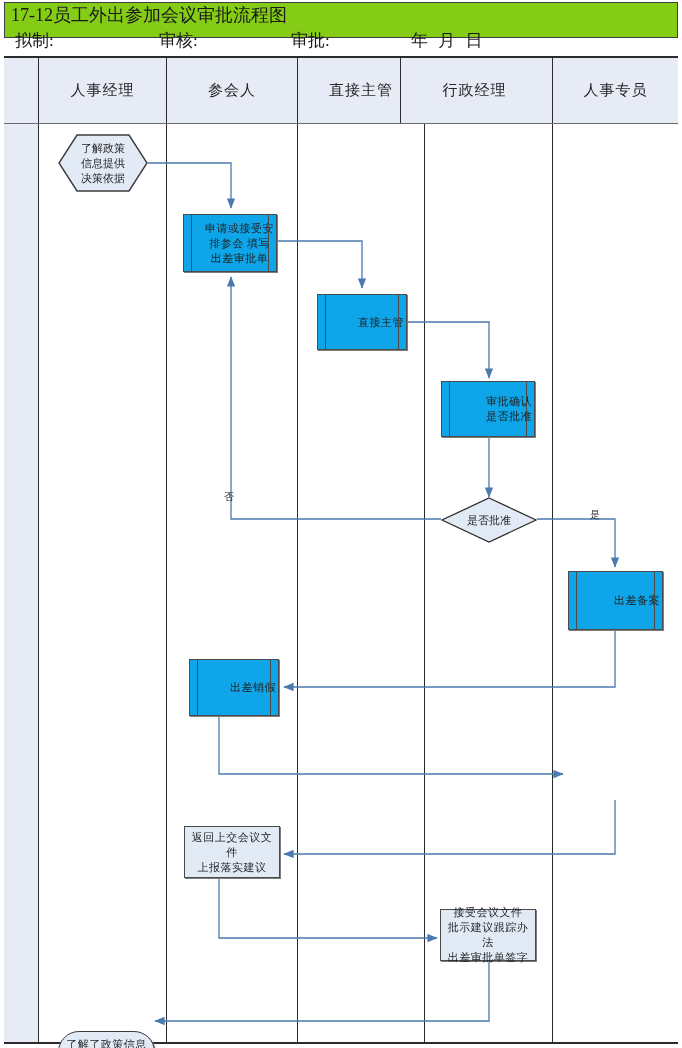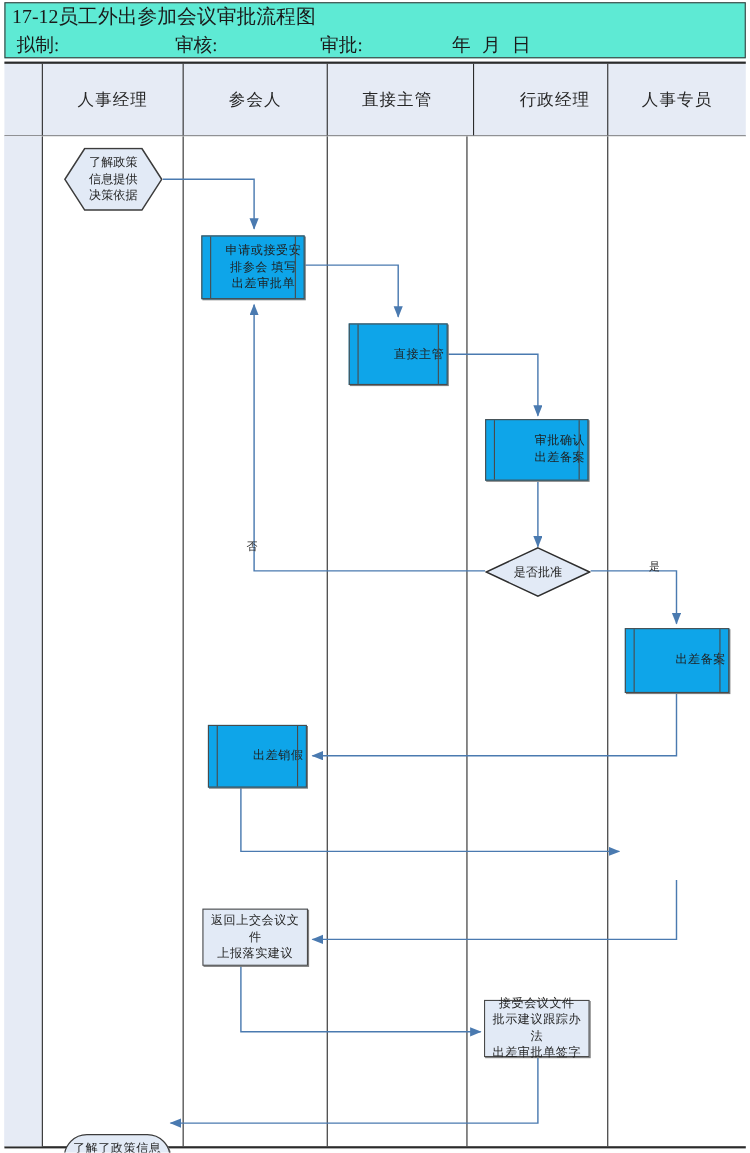--- a/index.html
+++ b/index.html
@@ -14,22 +14,22 @@
     width:682px;
     height:1048px;
     overflow:hidden;
     background:#ffffff;
   }
 
   
   #title-block{
     position:absolute;
     left:4px; top:2px;
-    width:674px; height:51px;
-    background:#5eead4;
+    width:674px; height:36px;
+    background:#84cc16;
     border:1px solid #3d3d3d;
     box-sizing:border-box;
   }
   #doc-title{
     position:absolute;
     left:6px; top:0px;
     font-size:18px;
     line-height:25px;
     white-space:nowrap;
   }
@@ -199,21 +199,21 @@
       <span class="s-appr">审批:</span>
       <span class="s-date">年 月 日</span>
     </div>
   </div>
 
   <div id="lane-head">
     <div class="lane-head-cell first" style="left:0px;width:34px;"></div>
     <div class="lane-head-cell" style="left:34px;width:128px;">人事经理</div>
     <div class="lane-head-cell" style="left:162px;width:131px;font-family:Liberation Mono, monospace;">参会人</div>
     <div class="lane-head-cell" style="left:293px;width:127px;">直接主管</div>
-    <div class="lane-head-cell" style="left:426px;width:128px;padding-left:20px;">行政经理</div>
+    <div class="lane-head-cell" style="left:396px;width:128px;padding-left:20px;">行政经理</div>
     <div class="lane-head-cell" style="left:548px;width:126px;">人事专员</div>
   </div>
 
   <div id="lane-body">
     <div id="lane-left-fill" style="width:34px;"></div>
     <div class="lane-col first" style="left:0px;width:34px;"></div>
     <div class="lane-col" style="left:34px;width:128px;"></div>
     <div class="lane-col" style="left:162px;width:131px;"></div>
     <div class="lane-col" style="left:293px;width:127px;"></div>
     <div class="lane-col" style="left:420px;width:128px;"></div>
@@ -266,21 +266,21 @@
 排参会 填写
 出差审批单</span>
   </div>
 
   <div class="shape proc" style="left:317px;top:294px;width:90px;height:56px;">
     <span class="lbl">直接主管</span>
   </div>
 
   <div class="shape proc" style="left:441px;top:381px;width:94px;height:56px;">
     <span class="lbl">审批确认
-出差备案</span>
+是否批准</span>
   </div>
 
   <div class="dmdwrap" style="left:441px;top:497px;width:96px;height:46px;">
     <svg width="96" height="46" viewBox="0 0 96 46" xmlns="http://www.w3.org/2000/svg">
       <polygon points="48,1 95,23 48,45 1,23" fill="#e2eaf6" stroke="#2e2e2e" stroke-width="1.3"></polygon>
     </svg>
     <span class="lbl">是否批准</span>
   </div>
 
   <div class="shape proc" style="left:568px;top:571px;width:95px;height:59px;">

